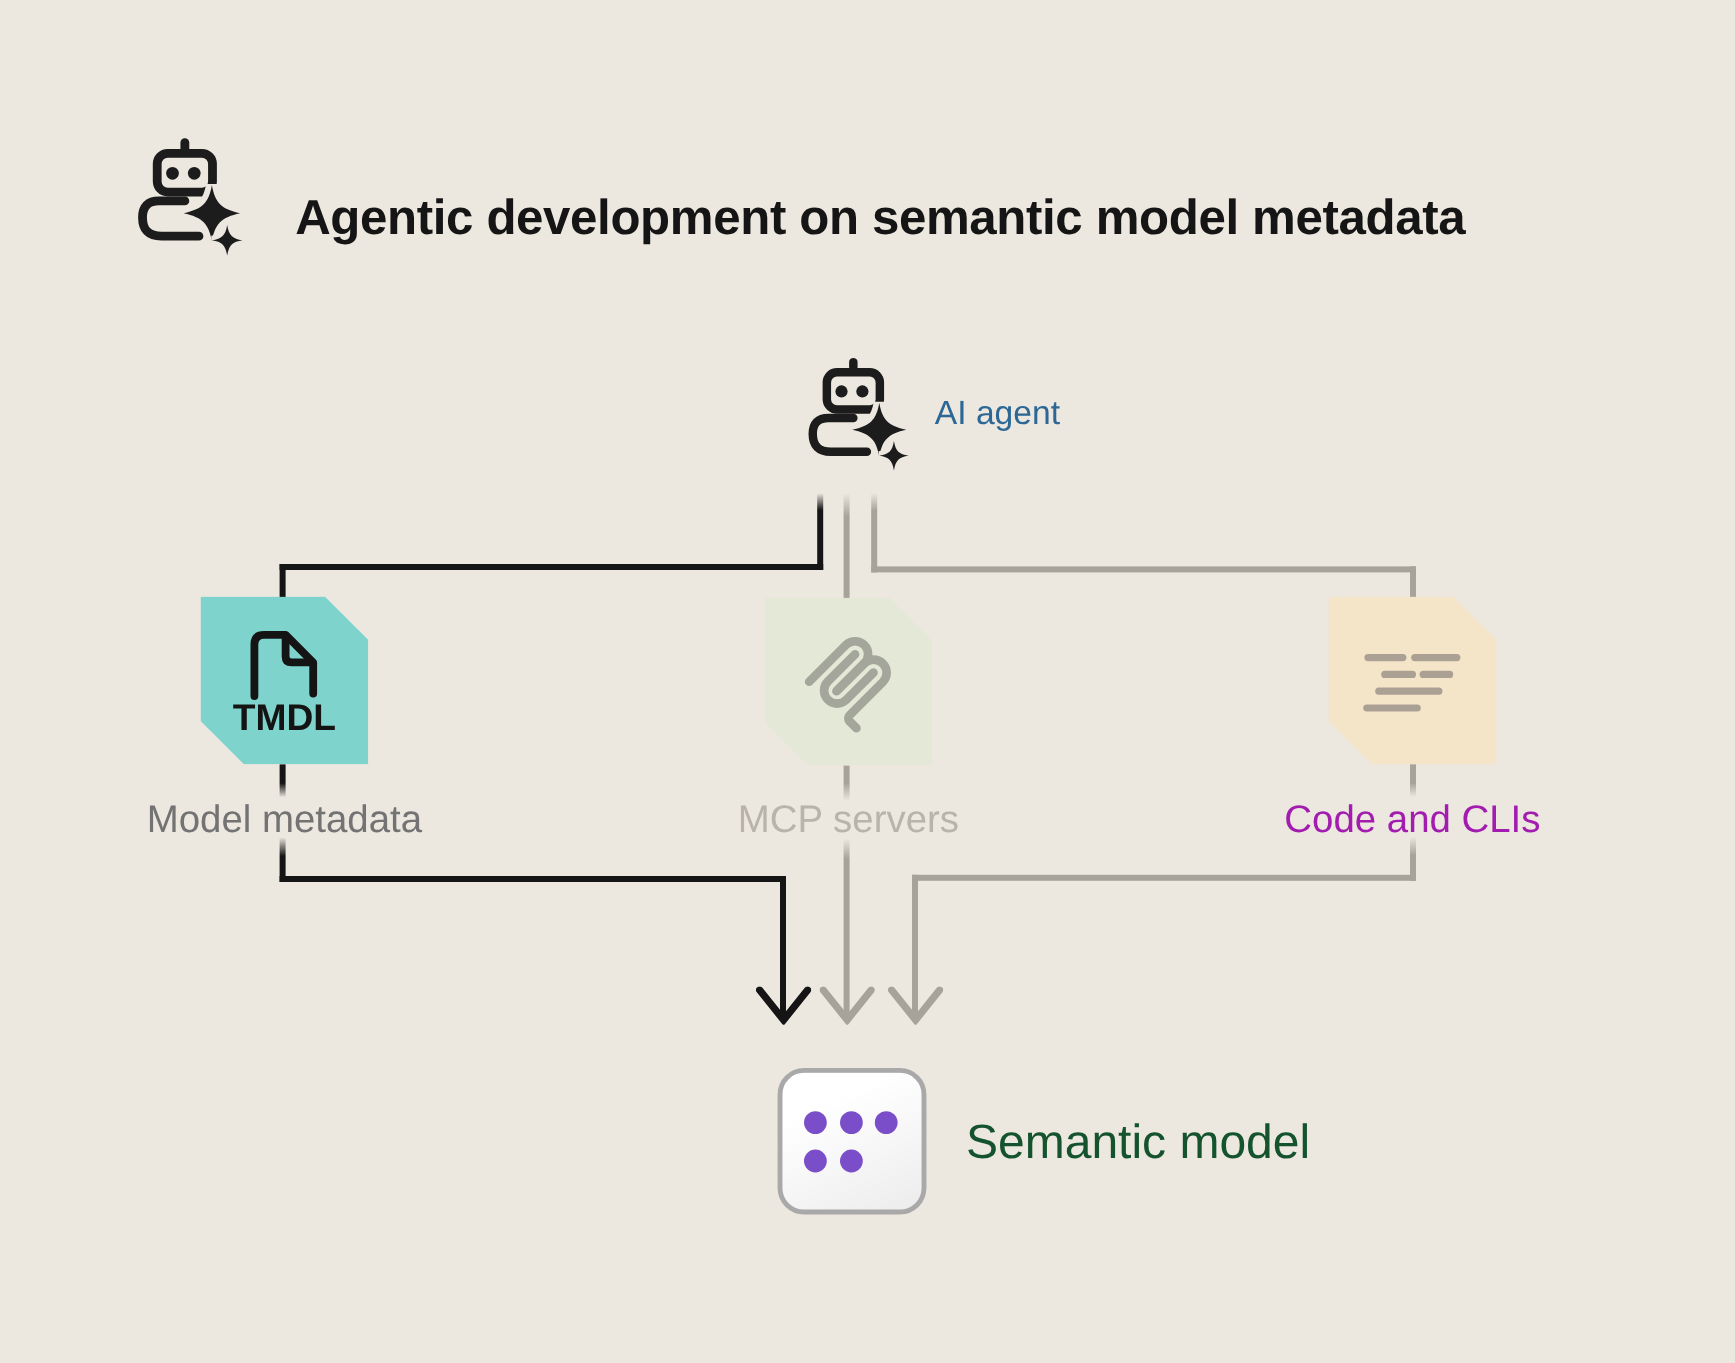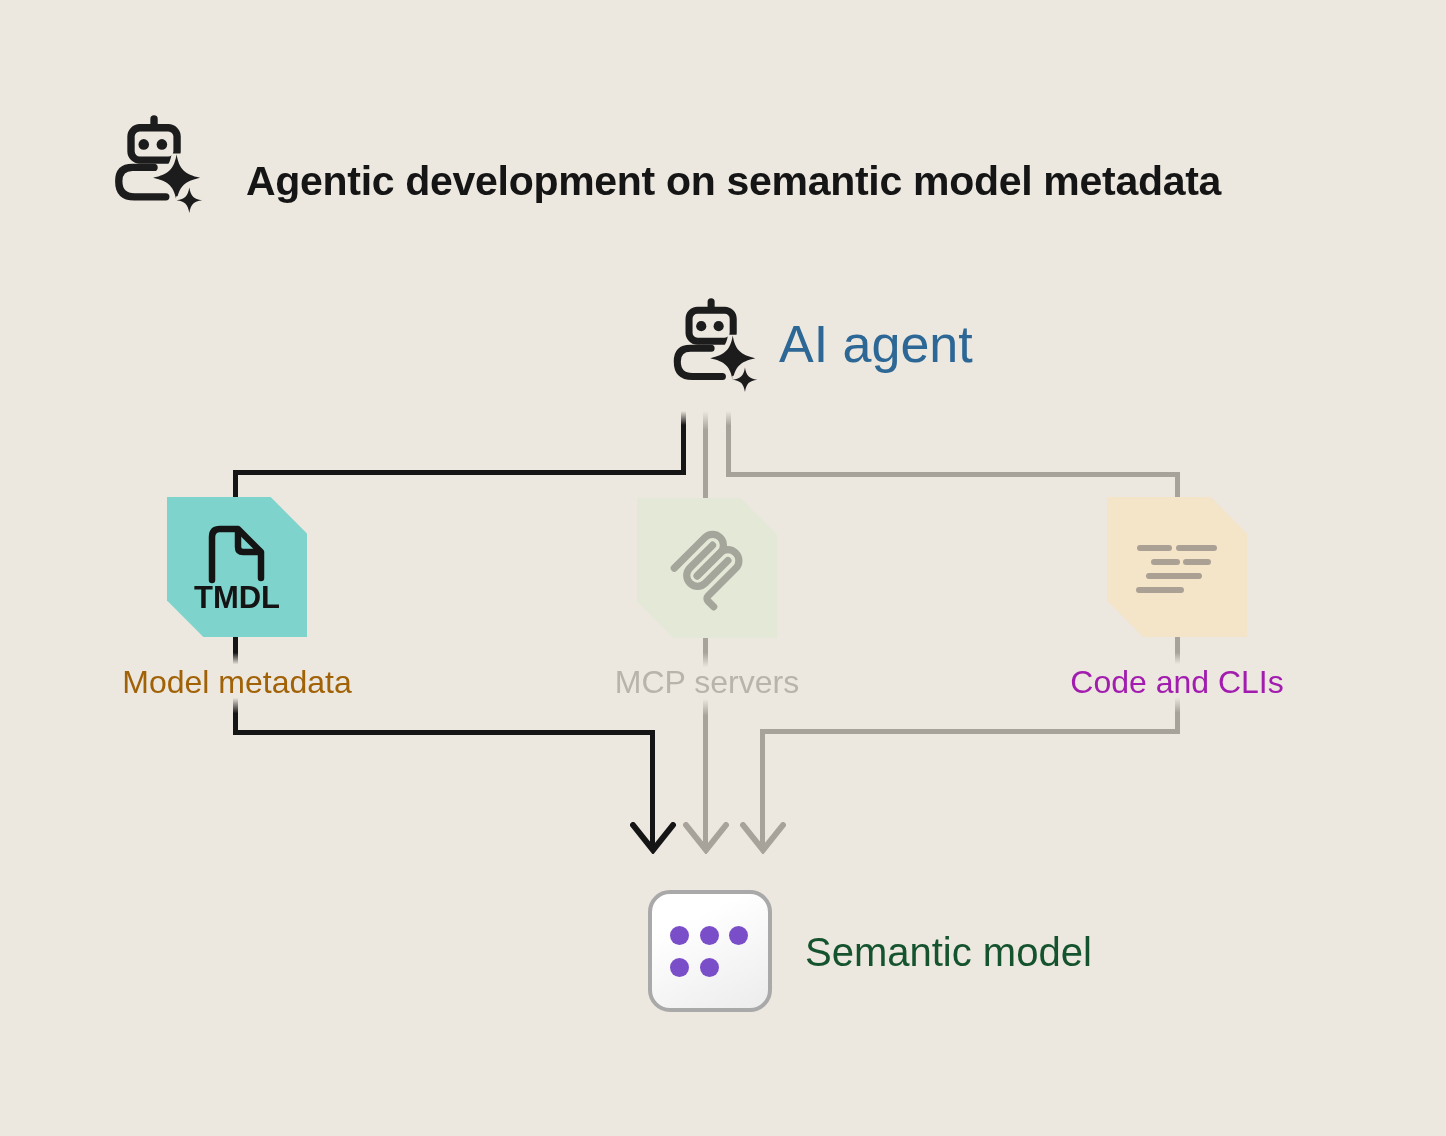--- a/index.html
+++ b/index.html
@@ -10,21 +10,21 @@
   
   .title-icon{position:absolute;left:107px;top:113px;width:98px;height:102px;}
   .page-title{
     position:absolute;left:246px;top:137px;width:1160px;
     font-size:41px;font-weight:700;color:#151515;letter-spacing:-0.3px;line-height:48px;margin-top:20px;
   }
   
   .agent-icon{position:absolute;left:666px;top:296px;width:94px;height:98px;}
   .agent-label{
     position:absolute;left:779px;top:320px;
-    font-size:52px;font-weight:500;color:#2C6795;line-height:48px;
+    font-size:28px;font-weight:500;color:#2C6795;line-height:48px;
   }
   
   .line{position:absolute;}
   .black{background:#151515;}
   .gray{background:#A7A39B;}
   .v-fade-black{background:linear-gradient(to bottom, rgba(21,21,21,0) 0%, #151515 22%);}
   .v-fade-gray{background:linear-gradient(to bottom, rgba(167,163,155,0) 0%, #A7A39B 22%);}
   .v-agent-black{left:681px;top:411px;width:5px;height:64px;}
   .h-black-top{left:233px;top:470px;width:453px;height:5px;}
   .v-black-top-left{left:233px;top:470px;width:5px;height:29px;}
@@ -54,21 +54,21 @@
   .node-tmdl{left:167px;top:497px;background:#7ED4CC;}
   .node-mcp{left:637px;top:498px;background:#E4E9D7;}
   .node-code{left:1107px;top:497px;background:#F4E4C8;}
   .tmdl-svg{position:absolute;left:187px;top:522px;width:100px;height:92px;}
   .mcp-svg{position:absolute;left:663px;top:524px;width:88px;height:88px;}
   .code-svg{position:absolute;left:1135px;top:544px;width:84px;height:52px;}
   .node-label{
     position:absolute;top:663px;width:400px;text-align:center;
     font-size:32px;font-weight:500;line-height:38px;
   }
-  .label-metadata{left:37px;color:#a16207;}
+  .label-metadata{left:37px;color:#737373;}
   .label-mcp{left:507px;color:#B8B4AB;}
   .label-code{left:977px;color:#a21caf;}
   
   .target-box{
     position:absolute;left:648px;top:890px;width:124px;height:122px;
     border:4px solid #A9A9A9;border-radius:22px;box-sizing:border-box;
     background:linear-gradient(155deg,#FFFFFF 25%,#ECECEC 100%);
   }
   .dot{position:absolute;width:19px;height:19px;border-radius:50%;background:#7B4EC9;}
   .dot1{left:18px;top:32px;}

